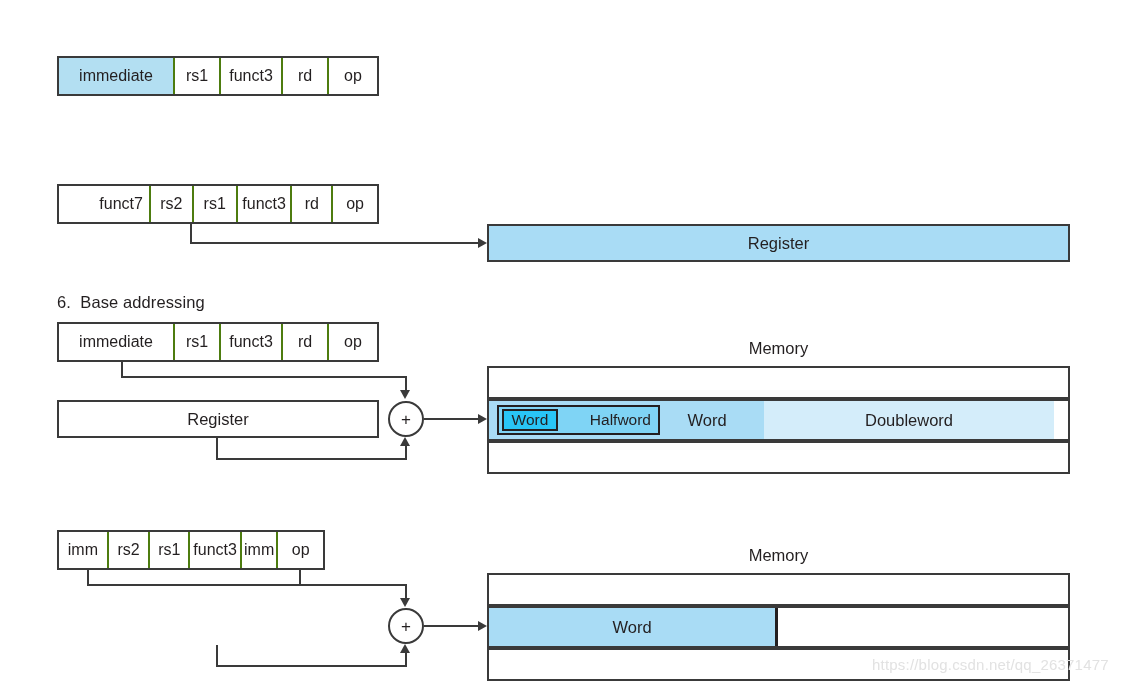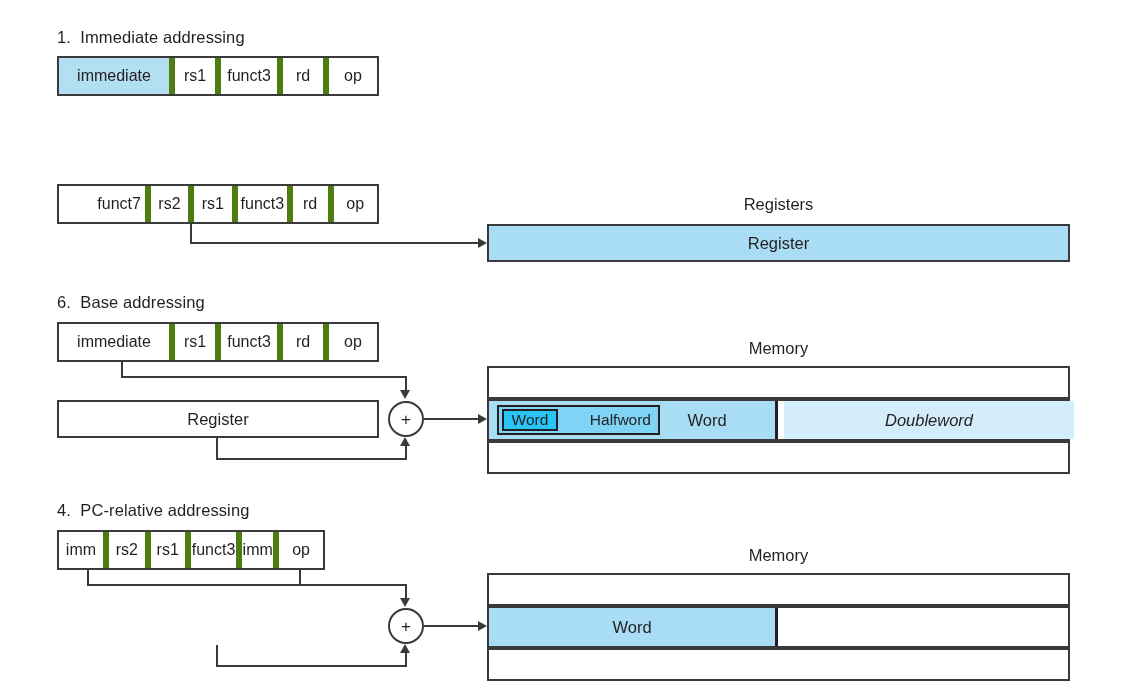--- a/index.html
+++ b/index.html
@@ -33,21 +33,21 @@
   
   .instr {
     position: absolute;
     display: flex;
     border: 2px solid #3a3a3a;
     box-sizing: border-box;
     background: #ffffff;
   }
   .instr .cell {
     box-sizing: border-box;
-    border-right: 6px solid #4d7c0f;
+    border-right: 2px solid #4d7c0f;
     display: flex;
     align-items: center;
     justify-content: center;
     font-size: 16px;
     color: #231f20;
     background: #ffffff;
     white-space: nowrap;
   }
   .instr .cell:last-child { border-right: none; text-align: right; }
   .instr .cell.hl { background: #b3dff2; }
@@ -183,21 +183,20 @@
     color: #e2e2e2;
     white-space: nowrap;
     letter-spacing: 0.2px;
   }
 </style>
 </head>
 <body>
 
 <div id="stage">
 
-  <div class="sec-title" style="left:57px; top:27px;">1.  Immediate addressing</div>
 
   <div class="instr" style="left:57px; top:56px; width:322px; height:40px;">
     <div class="cell hl" style="width:116px;">immediate</div>
     <div class="cell" style="width:46px;">rs1</div>
     <div class="cell" style="width:62px;">funct3</div>
     <div class="cell" style="width:46px;">rd</div>
     <div class="cell" style="width:48px;">op</div>
   </div>
 
 
@@ -207,21 +206,20 @@
     <div class="cell" style="width:50px;">rs1</div>
     <div class="cell" style="width:62px;">funct3</div>
     <div class="cell" style="width:46px;">rd</div>
     <div class="cell" style="width:50px;">op</div>
   </div>
 
   <div class="vline" style="left:190px; top:224px; height:20px;"></div>
   <div class="hline" style="left:190px; top:242px; width:288px;"></div>
   <div class="arrow-r" style="left:478px; top:238px;"></div>
 
-  <div class="caption" style="left:487px; top:195px; width:583px;">Registers</div>
 
   <div class="regblock" style="left:487px; top:224px; width:583px; height:38px;">
     <span>Register</span>
   </div>
 
   <div class="sec-title" style="left:57px; top:292px;">6.  Base addressing</div>
 
   <div class="instr" style="left:57px; top:322px; width:322px; height:40px;">
     <div class="cell" style="width:116px;">immediate</div>
     <div class="cell" style="width:46px;">rs1</div>
@@ -252,34 +250,33 @@
   <div class="arrow-r" style="left:478px; top:414px;"></div>
 
   <div class="caption" style="left:487px; top:339px; width:583px;">Memory</div>
 
   <div class="memwrap" style="left:487px; top:366px; width:583px; height:108px;">
     <div class="memrow" style="left:0; top:0; width:583px; height:33px;"></div>
     <div class="memrow mid" style="left:0; top:33px; width:583px; height:42px;">
       <div class="seg word" style="left:0; width:289px;">
         <span style="padding-left:150px;">Word</span>
       </div>
-      <div class="seg dword" style="left:295px; width:290px;font-style:italic;">
+      <div class="seg dword" style="left:275px; width:290px;">
         <span>Doubleword</span>
       </div>
       <div class="halfword-box" style="left:8px; top:4px; width:163px; height:30px;text-align:center;">
         <span>Halfword</span>
       </div>
       <div class="byte-box" style="left:13px; top:8px; width:56px; height:22px;">
         <span>Word</span>
       </div>
     </div>
     <div class="memrow" style="left:0; top:75px; width:583px; height:33px;"></div>
   </div>
 
-  <div class="sec-title" style="left:57px; top:500px;">4.  PC-relative addressing</div>
 
   <div class="instr" style="left:57px; top:530px; width:268px; height:40px;">
     <div class="cell" style="width:60px;">imm</div>
     <div class="cell" style="width:50px;">rs2</div>
     <div class="cell" style="width:48px;">rs1</div>
     <div class="cell" style="width:62px;">funct3</div>
     <div class="cell" style="width:44px;">imm</div>
     <div class="cell" style="width:54px;">op</div>
   </div>
 
@@ -307,14 +304,15 @@
   <div class="memwrap" style="left:487px; top:573px; width:583px; height:108px;">
     <div class="memrow" style="left:0; top:0; width:583px; height:33px;"></div>
     <div class="memrow mid" style="left:0; top:33px; width:583px; height:42px;">
       <div class="seg word" style="left:0; width:289px;">
         <span>Word</span>
       </div>
     </div>
     <div class="memrow" style="left:0; top:75px; width:583px; height:33px;"></div>
   </div>
 
+  <div class="watermark" style="left:872px; top:656px;">https://blog.csdn.net/qq_26371477</div>
 
 </div>
 
 </body></html>

